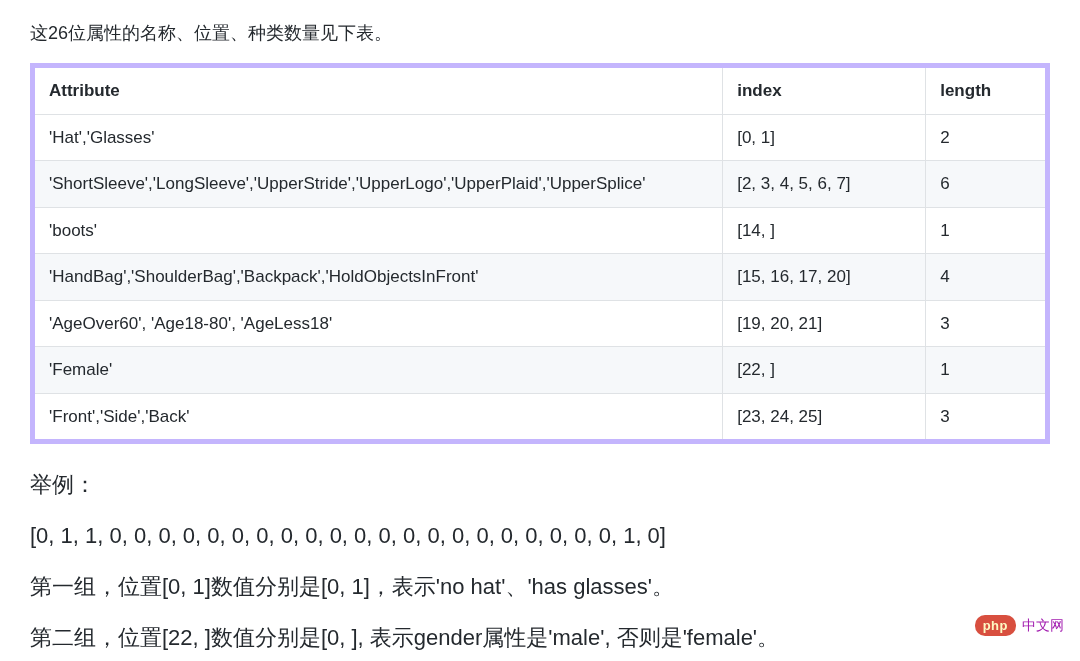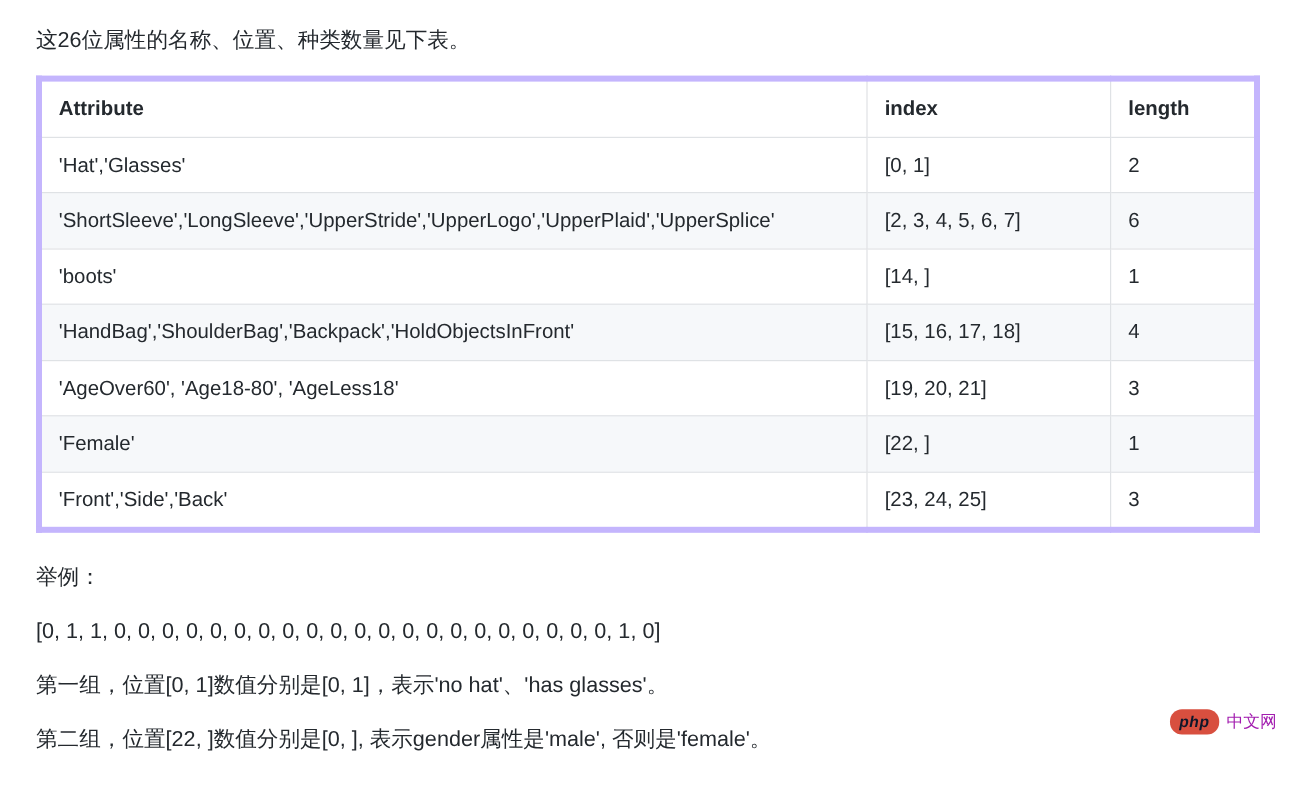--- a/index.html
+++ b/index.html
@@ -39,38 +39,37 @@
       background: #ffffff;
     }
     tbody tr:nth-child(even) {
       background: #f6f8fa;
     }
     tbody tr:nth-child(odd) {
       background: #ffffff;
     }
     .para {
       margin: 18px 0;
-      font-size: 18px;
+      font-size: 22px;
       color: #24292e;
     }
     .watermark {
       position: absolute;
       bottom: 56px;
       right: 16px;
       font-size: 14px;
       color: #555;
       display: flex;
       align-items: center;
       gap: 6px;
     }
     .watermark-badge {
       background: #d84f3f;
-      color: #0f172a;
+      color: #fef9c3;
       font-weight: bold;
-      font-style: italic;
       padding: 1px 8px;
       border-radius: 10px;
       font-size: 13px;
       letter-spacing: 0.5px;
     }
     .watermark-text {
       color: #a21caf;
       font-size: 14px;
     }
     .col-attr { width: 68%; }
@@ -101,21 +100,21 @@
       <td>[2, 3, 4, 5, 6, 7]</td>
       <td>6</td>
     </tr>
     <tr>
       <td>'boots'</td>
       <td>[14, ]</td>
       <td>1</td>
     </tr>
     <tr>
       <td>'HandBag','ShoulderBag','Backpack','HoldObjectsInFront'</td>
-      <td>[15, 16, 17, 18]</td>
+      <td>[15, 16, 17, 20]</td>
       <td>4</td>
     </tr>
     <tr>
       <td>'AgeOver60', 'Age18-80', 'AgeLess18'</td>
       <td>[19, 20, 21]</td>
       <td>3</td>
     </tr>
     <tr>
       <td>'Female'</td>
       <td>[22, ]</td>

